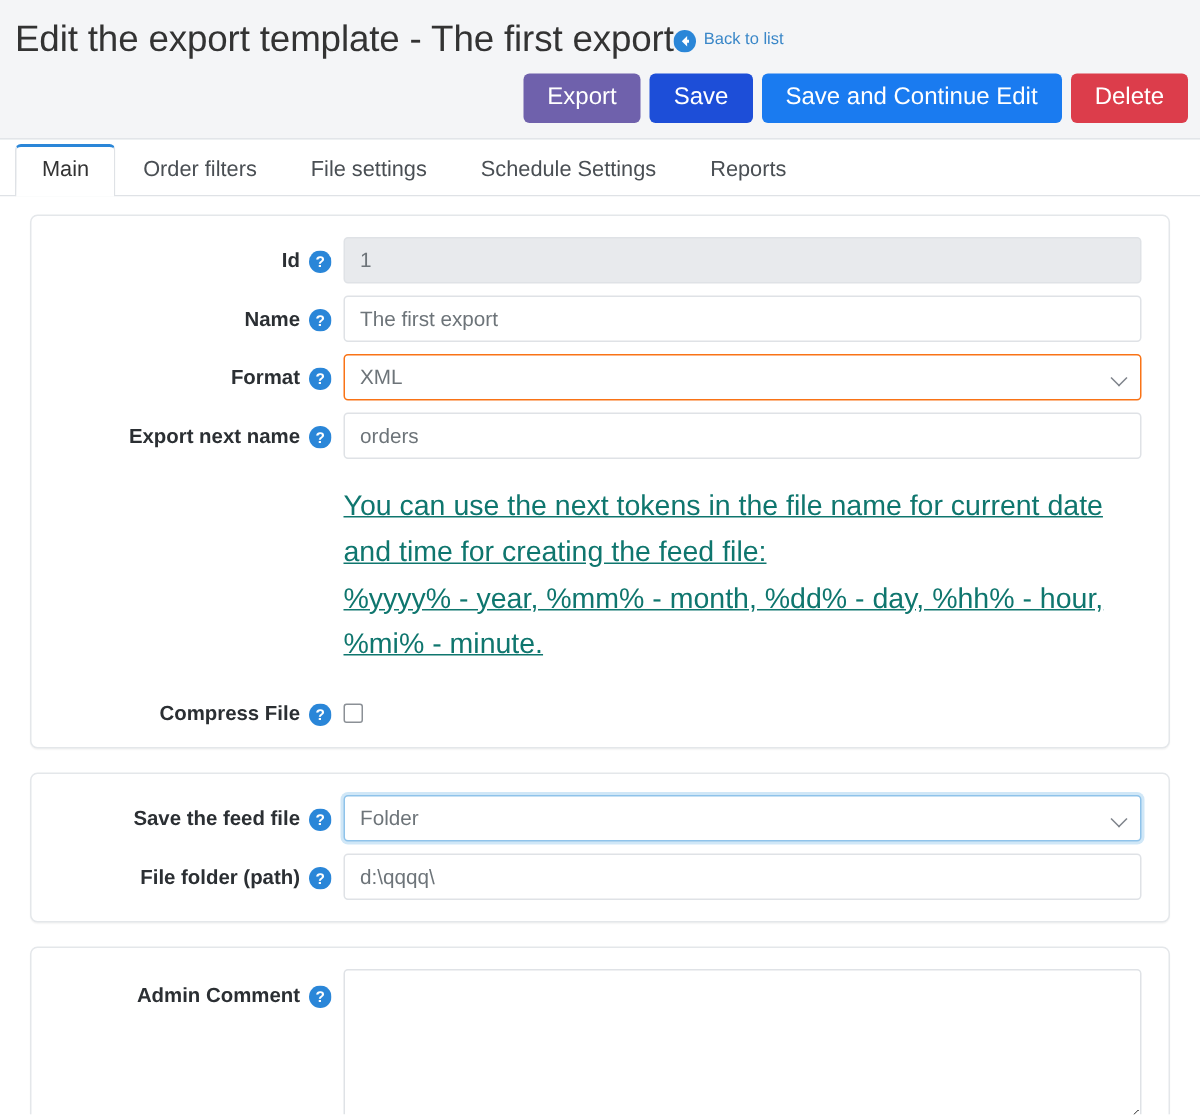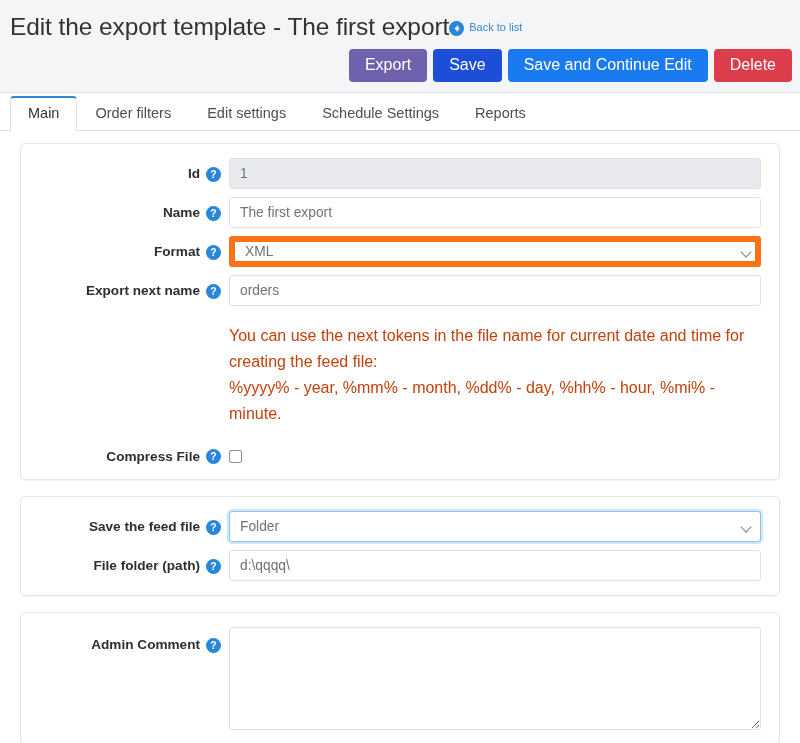--- a/index.html
+++ b/index.html
@@ -171,21 +171,21 @@
     font-size: 13.8px;
     color: #6d7479;
     font-family: "Liberation Sans", sans-serif;
     background: #ffffff;
     outline: none;
   }
   .inp[disabled] { background: #e8eaed; color: #6d7479; }
   .sel {
     width: 100%;
     height: 31px;
-    border: 6px solid #f97316;
+    border: 1px solid #f97316;
     border-radius: 3px;
     padding: 4px 26px 4px 10px;
     font-size: 13.8px;
     color: #6d7479;
     font-family: "Liberation Sans", sans-serif;
     background: #ffffff;
     appearance: none;
     -webkit-appearance: none;
     outline: none;
   }
@@ -198,25 +198,26 @@
     border-right: 1.6px solid #7d838a;
     border-bottom: 1.6px solid #7d838a;
     transform: rotate(45deg);
     pointer-events: none;
   }
   .sel.focused {
     border: 1px solid #8fc3ea;
     box-shadow: 0 0 0 2px rgba(120,185,232,0.35);
   }
   .hint {
-    font-size: 16px;
-    color: #c2410c;
+    font-size: 19px;
+    color: #0f766e;
     line-height: 1.62;
     padding-top: 9px;
     padding-bottom: 6px;
+    text-decoration: underline;
   }
   .chk {
     width: 13px; height: 13px;
     border: 1px solid #8b9096;
     border-radius: 2px;
     background: #fff;
     display: inline-block;
     margin-top: 9px;
     cursor: pointer;
     vertical-align: middle;
@@ -259,21 +260,21 @@
       <button class="btn btn-export">Export</button>
       <button class="btn btn-save">Save</button>
       <button class="btn btn-savecont">Save and Continue Edit</button>
       <button class="btn btn-delete">Delete</button>
     </div>
   </div>
 
   <div class="tabs-wrap">
     <div class="tab active">Main</div>
     <div class="tab">Order filters</div>
-    <div class="tab">Edit settings</div>
+    <div class="tab">File settings</div>
     <div class="tab">Schedule Settings</div>
     <div class="tab">Reports</div>
   </div>
 
   <div class="body-zone">
 
     <div class="card">
 
       <div class="form-row">
         <div class="lbl">

